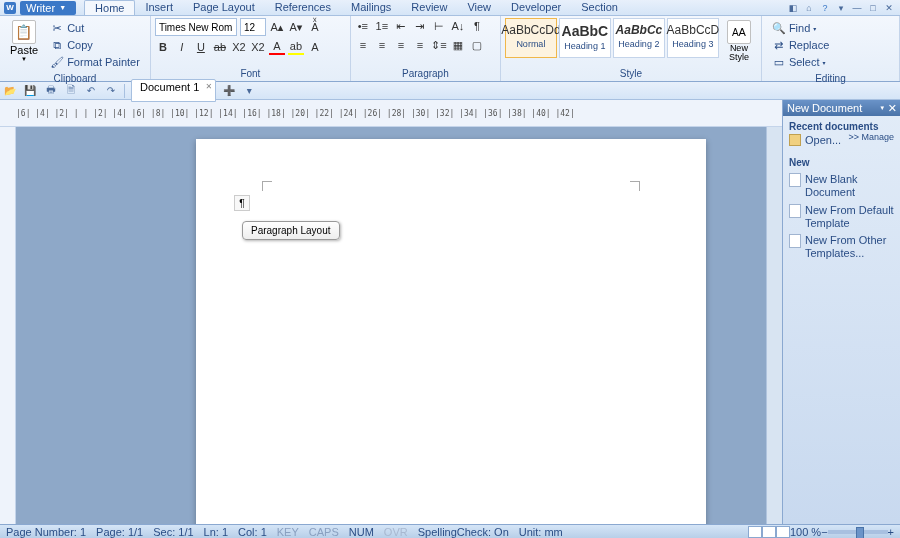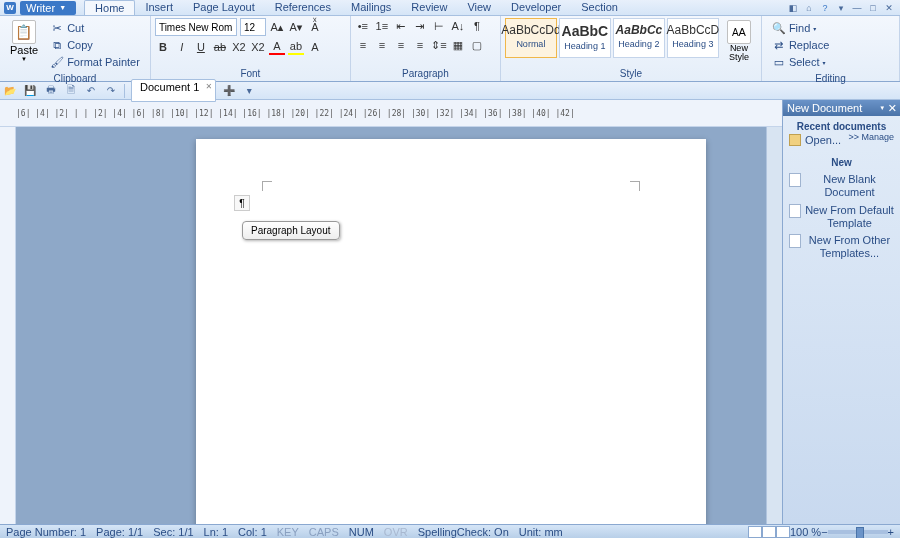--- a/index.html
+++ b/index.html
@@ -47,21 +47,21 @@
 .crop-mark { position: absolute; width: 10px; height: 10px; border-color: #aaa; }
 .crop-mark.tl { top: 42px; left: 66px; border-top: 1px solid #aaa; border-left: 1px solid #aaa; }
 .crop-mark.tr { top: 42px; right: 66px; border-top: 1px solid #aaa; border-right: 1px solid #aaa; }
 .para-icon { position: absolute; top: 56px; left: 38px; width: 16px; height: 16px; border: 1px solid #ccc; background: #f8f8f8; display: flex; align-items: center; justify-content: center; font-size: 10px; cursor: pointer; }
 .tooltip { position: absolute; top: 82px; left: 46px; background: linear-gradient(to bottom,#fefefe,#eee); border: 1px solid #999; padding: 3px 8px; font-size: 10px; box-shadow: 1px 1px 3px rgba(0,0,0,0.3); border-radius: 4px; }
 .scroll-v { width: 16px; background: #d8e4f2; border-left: 1px solid #b0c4de; }
 
 .sidepanel { width: 118px; background: linear-gradient(to bottom,#e2ecf8,#c8d9ef); border-left: 1px solid #8aa8d0; display: flex; flex-direction: column; }
 .sidepanel-hdr { background: linear-gradient(to bottom,#6a93c8,#4a73a8); color: #fff; font-size: 10px; padding: 2px 4px; display: flex; align-items: center; justify-content: flex-start; position: relative; }
 .sidepanel-hdr .x { position: absolute; right: 3px; cursor: pointer; }
-.sp-section { padding: 4px 6px; text-align: center; }
+.sp-section { padding: 4px 6px; }
 .sp-title { font-weight: bold; color: #2a4d85; font-size: 10px; margin-bottom: 3px; }
 .sp-manage { color: #2a4d85; font-size: 9px; float: right; cursor: pointer; }
 .sp-item { display: flex; align-items: flex-start; gap: 4px; padding: 2px 0; cursor: pointer; color: #2a4d85; font-size: 9px; line-height: 1.2; }
 .sp-ficon { width: 12px; height: 12px; background: #f0d080; border: 1px solid #c0a050; flex-shrink: 0; }
 .sp-dicon { width: 12px; height: 14px; background: #fff; border: 1px solid #a0b4d0; flex-shrink: 0; }
 
 .statusbar { height: 14px; background: linear-gradient(to bottom,#d5e5f7,#b8cfe8); border-top: 1px solid #8aa8d0; display: flex; align-items: center; font-size: 9px; color: #2a4d85; padding: 0 6px; gap: 10px; font-family: monospace; }
 .statusbar .right { margin-left: auto; display: flex; align-items: center; gap: 0; }
 .zoom-slider { width: 60px; height: 4px; background: #a8c0e0; position: relative; }
 .zoom-slider::after { content: ""; position: absolute; left: 28px; top: -3px; width: 6px; height: 10px; background: #6a93c8; border: 1px solid #4a73a8; }

